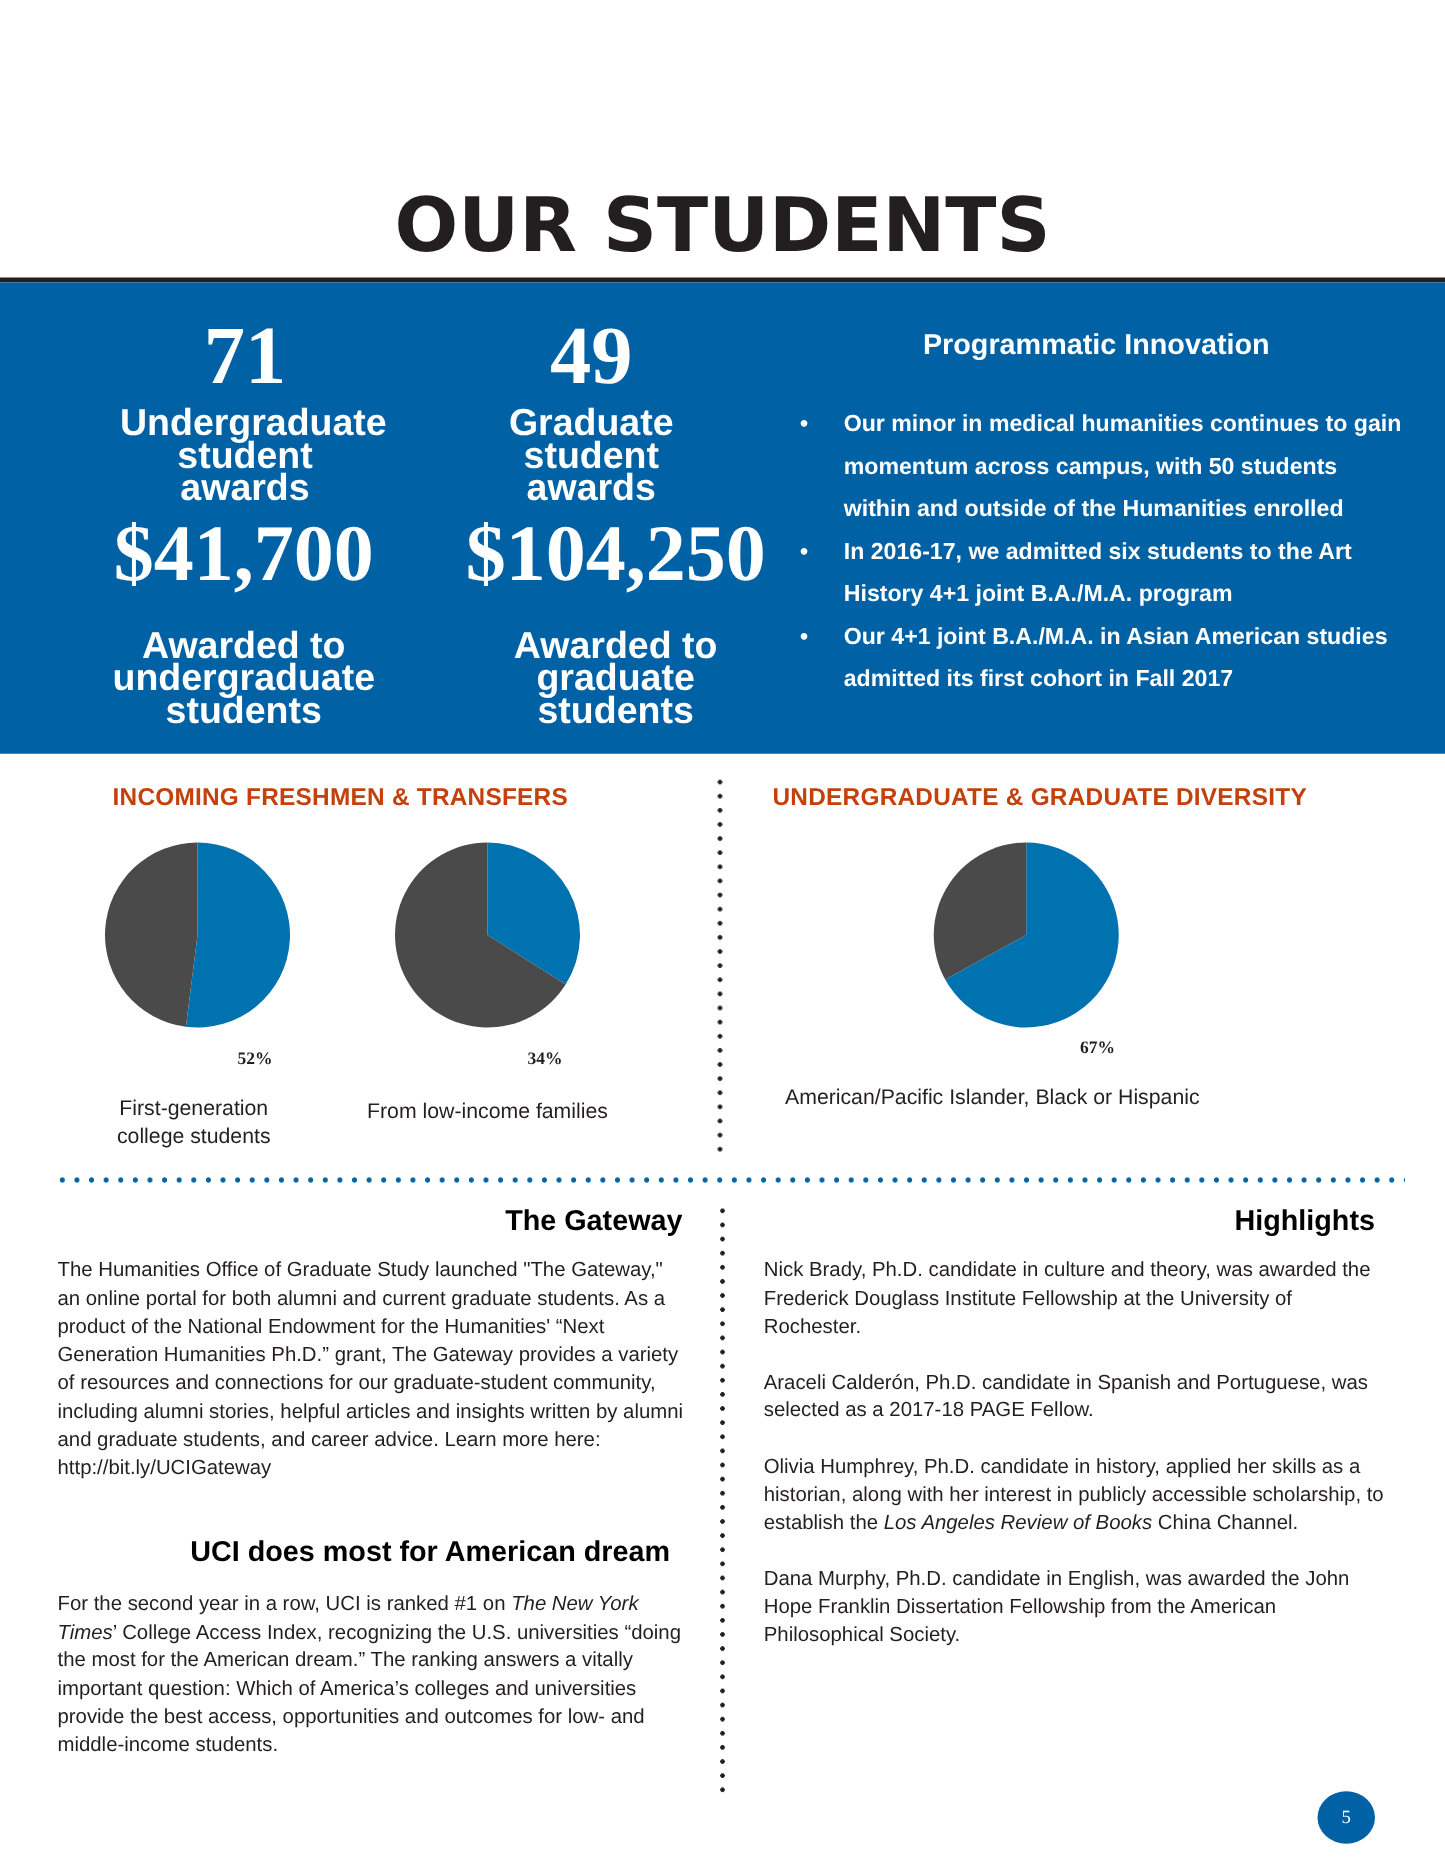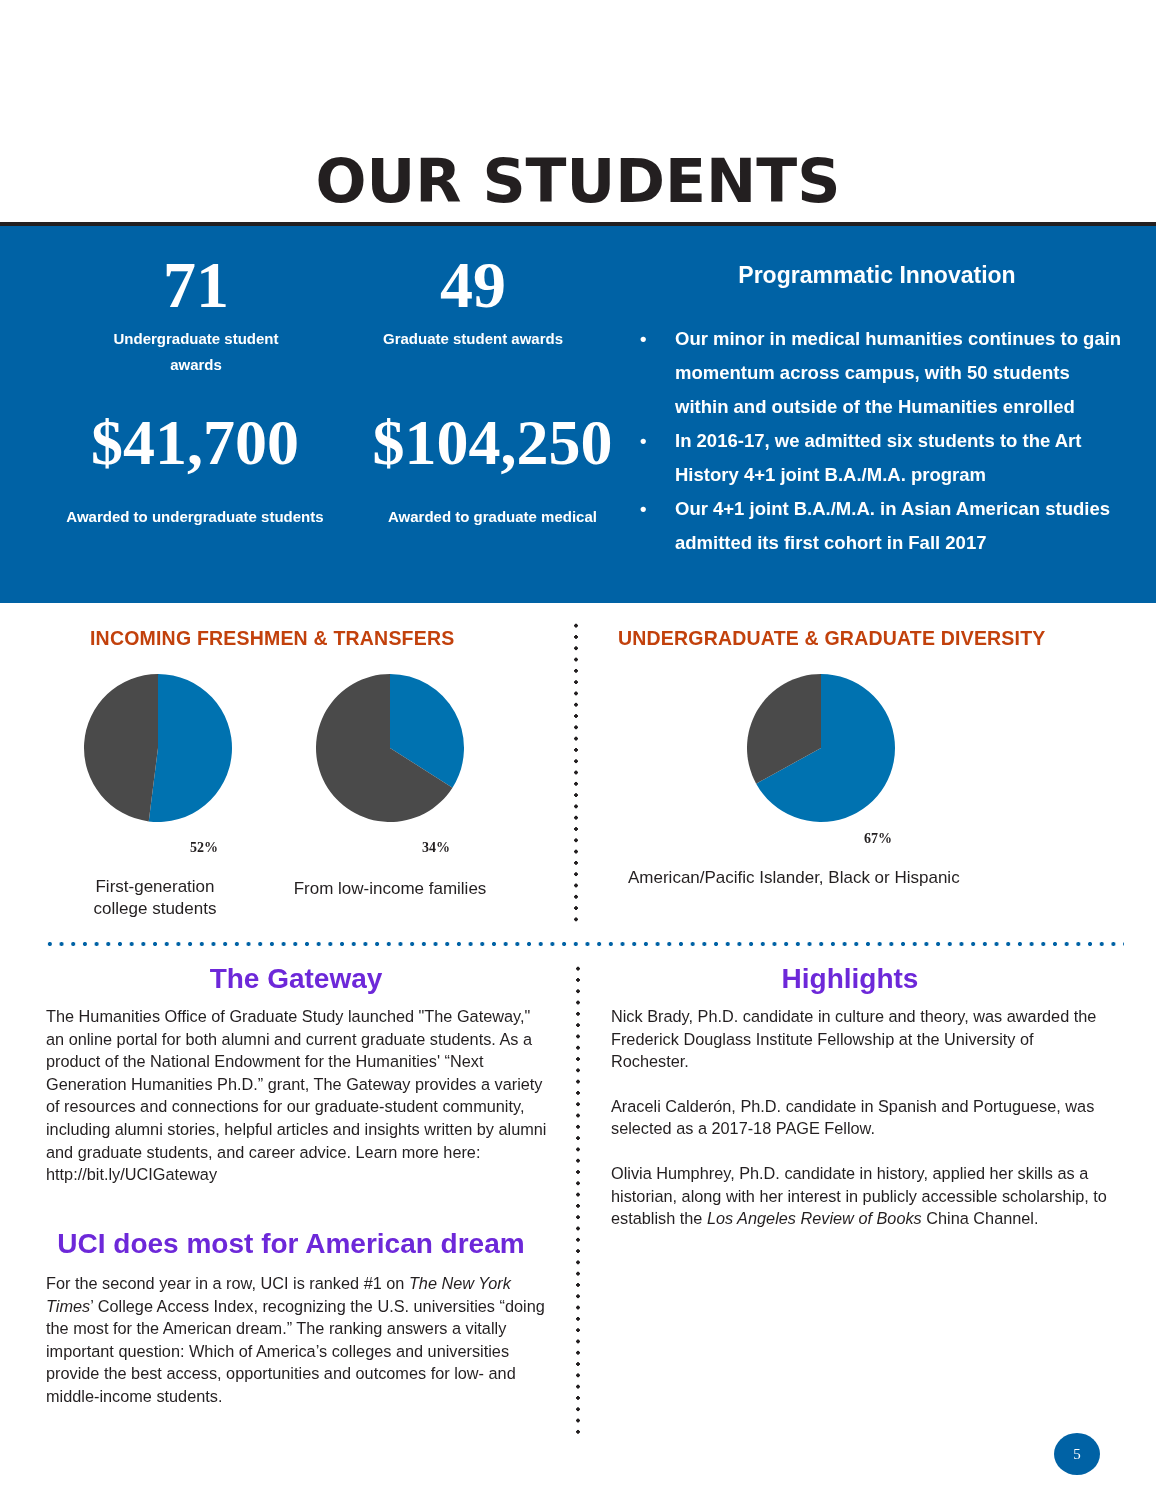--- a/index.html
+++ b/index.html
@@ -10,36 +10,36 @@
       position: absolute; left: 0; top: 145px; width: 1156px; text-align: center;
       font-family: "DejaVu Sans", sans-serif; font-weight: bold; font-size: 60px;
       letter-spacing: 0px; color: #231f20; line-height: 72px;
     }
     .title-rule { position: absolute; left: 0; top: 222px; width: 1156px; height: 4px; background: #231f20; }
     .band { position: absolute; left: 0; top: 226px; width: 1156px; height: 377px; background: #0062a5; color: #fff; }
 
     .stat { position: absolute; text-align: center; color: #fff; font-weight: bold; }
     .stat-number { font-family: "Liberation Serif", serif; font-size: 66px; line-height: 66px; }
     .stat-money { font-family: "Liberation Serif", serif; font-size: 64px; line-height: 66px; }
-    .stat-label { font-size: 15px; line-height: 26px; }
+    .stat-label { font-size: 30px; line-height: 26px; }
 
     .innov-title { position: absolute; left: 640px; top: 262px; width: 474px; text-align: center; font-size: 23px; font-weight: bold; color: #fff; }
     .innov-list { position: absolute; left: 636px; top: 322px; width: 490px; list-style: none; }
     .innov-list li { position: relative; padding-left: 39px; font-size: 18.5px; line-height: 34px; font-weight: bold; color: #fff; }
     .innov-list li .bullet { position: absolute; left: 4px; top: 0; }
 
     .section-head { position: absolute; font-size: 19.5px; font-weight: bold; color: #c2410c; letter-spacing: 0.2px; }
     .pie { position: absolute; }
     .pct { position: absolute; text-align: right; font-family: "Liberation Serif", serif; font-weight: bold; font-size: 14px; color: #231f20; }
     .pie-caption { position: absolute; text-align: center; font-size: 17px; line-height: 22px; color: #231f20; }
 
     .vdots { position: absolute; width: 4px; background-image: radial-gradient(circle, #231f20 1.6px, transparent 2px); background-size: 4px 11.3px; background-repeat: repeat-y; }
     .hdots { position: absolute; height: 6px; background-image: radial-gradient(circle, #0062a5 1.8px, transparent 2.3px); background-size: 11.7px 6px; background-repeat: repeat-x; }
 
-    .blue-head { position: absolute; text-align: center; font-size: 28px; font-weight: bold; color: #6d28d9; }
+    .blue-head { position: absolute; text-align: right; font-size: 23px; font-weight: bold; color: #000000; }
     .body-text { position: absolute; font-size: 16.3px; line-height: 22.6px; color: #231f20; }
     .body-text p { margin-bottom: 22px; }
     .page-num {
       position: absolute; left: 1054px; top: 1433px; width: 46px; height: 42px; border-radius: 50%;
       background: #0062a5; color: #fff; font-family: "Liberation Serif", serif; font-size: 15px;
       display: flex; align-items: center; justify-content: center;
     }
   </style>
 </head>
 <body>
@@ -59,21 +59,21 @@
   <div class="stat-label" style="margin:8px auto 0; width:210px;">Graduate student awards</div>
 </div>
 
 <div class="stat" style="left:30px; top:410px; width:330px;">
   <div class="stat-money">$41,700</div>
   <div class="stat-label" style="margin:28px auto 0; width:300px;">Awarded to undergraduate students</div>
 </div>
 
 <div class="stat" style="left:355px; top:410px; width:275px;">
   <div class="stat-money">$104,250</div>
-  <div class="stat-label" style="margin:28px auto 0; width:240px;">Awarded to graduate medical</div>
+  <div class="stat-label" style="margin:28px auto 0; width:240px;">Awarded to graduate students</div>
 </div>
 
 <div class="innov-title">Programmatic Innovation</div>
 <ul class="innov-list">
   <li><span class="bullet">•</span><span>Our minor in medical humanities continues to gain momentum across campus, with 50 students within and outside of the Humanities enrolled</span></li>
   <li><span class="bullet">•</span><span>In 2016-17, we admitted six students to the Art History 4+1 joint B.A./M.A. program</span></li>
   <li><span class="bullet">•</span><span>Our 4+1 joint B.A./M.A. in Asian American studies admitted its first cohort in Fall 2017</span></li>
 </ul>
 
 <div class="section-head" style="left:90px; top:627px;">INCOMING FRESHMEN &amp; TRANSFERS</div>
@@ -115,15 +115,16 @@
 <div class="blue-head" style="left:46px; top:1228px; width:490px;">UCI does most for American dream</div>
 <div class="body-text" style="left:46px; top:1272px; width:505px;">
   <span>For the second year in a row, UCI is ranked #1 on </span><i>The New York Times</i><span>’ College Access Index, recognizing the U.S. universities “doing the most for the American dream.” The ranking answers a vitally important question: Which of America’s colleges and universities provide the best access, opportunities and outcomes for low- and middle-income students.</span>
 </div>
 
 <div class="blue-head" style="left:600px; top:963px; width:500px;">Highlights</div>
 <div class="body-text" style="left:611px; top:1005px; width:500px;">
   <p>Nick Brady, Ph.D. candidate in culture and theory, was awarded the Frederick Douglass Institute Fellowship at the University of Rochester.</p>
   <p>Araceli Calderón, Ph.D. candidate in Spanish and Portuguese, was selected as a 2017-18 PAGE Fellow.</p>
   <p><span>Olivia Humphrey, Ph.D. candidate in history, applied her skills as a historian, along with her interest in publicly accessible scholarship, to establish the </span><i>Los Angeles Review of Books</i><span> China Channel.</span></p>
+  <p>Dana Murphy, Ph.D. candidate in English, was awarded the John Hope Franklin Dissertation Fellowship from the American Philosophical Society.</p>
 </div>
 
 <div class="page-num">5</div>
 
 </body></html>

